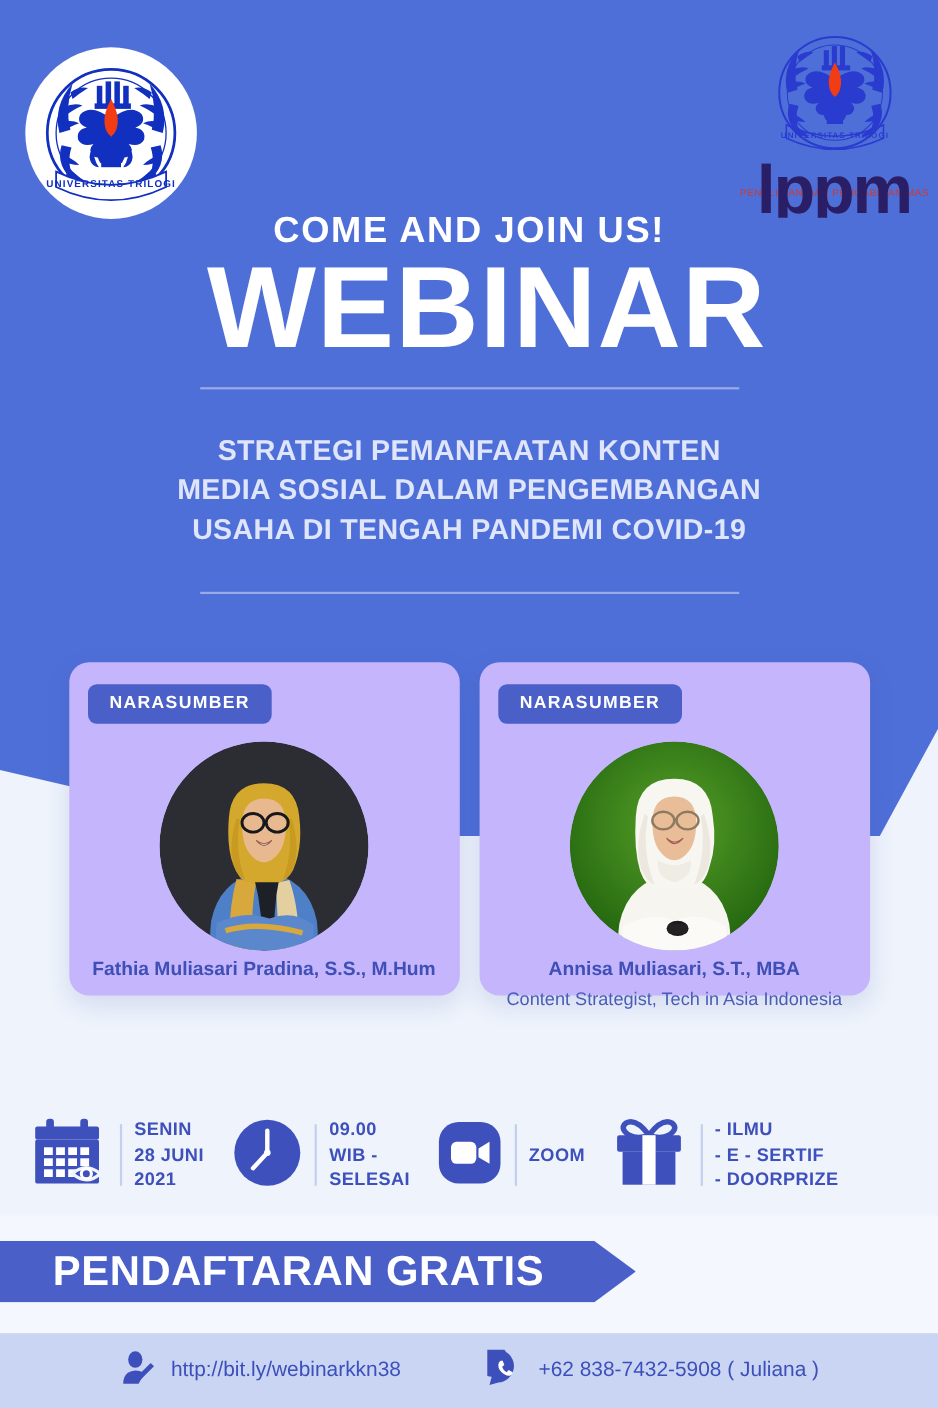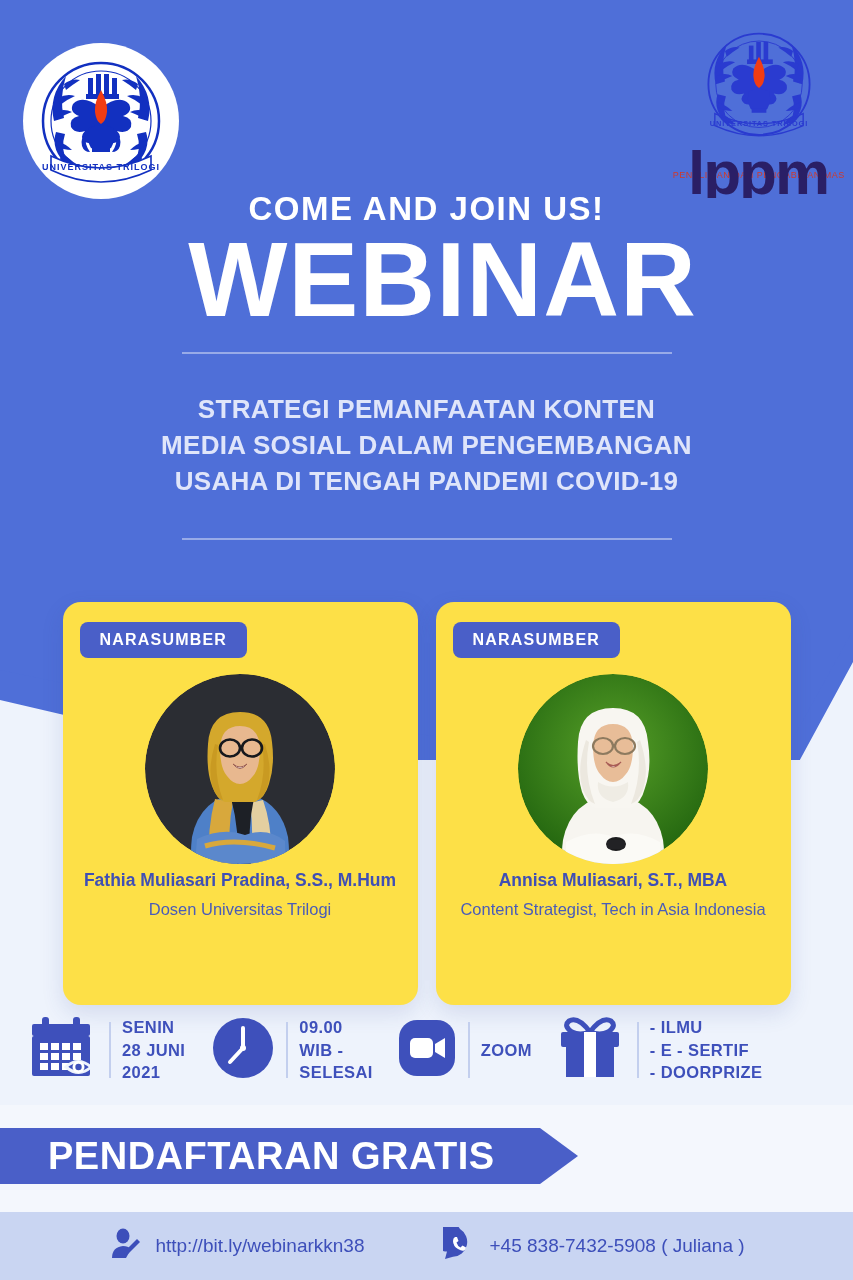--- a/index.html
+++ b/index.html
@@ -82,22 +82,22 @@
     font-size:26px; font-weight:bold; line-height:1.38;
     letter-spacing:0.3px;
   }
 
   
   .cards{
     position:absolute; left:0; top:602px; width:853px; height:348px;
     display:flex; justify-content:center; gap:18px;
   }
   .card{
-    width:355px; height:403px;
-    background:#fde047;
+    width:355px; height:303px;
+    background:#c4b5fd;
     border-radius:18px;
     box-shadow:0 8px 22px rgba(50,70,150,0.14);
     position:relative;
   }
   .badge{
     position:absolute; left:17px; top:20px;
     background:#4a5fc8;
     color:#ffffff;
     font-size:16px; font-weight:bold; letter-spacing:1.2px;
     padding:9px 20px;
@@ -323,21 +323,20 @@
           <g fill="none" stroke="#16181d" stroke-width="2.6">
             <ellipse cx="85" cy="74" rx="10" ry="8.5"></ellipse>
             <ellipse cx="107" cy="74" rx="10" ry="8.5"></ellipse>
             <line x1="95" y1="73" x2="97" y2="73"></line>
           </g>
 
           <path d="M88 90 q7 6 14 0 q-7 9 -14 0 Z" fill="#ffffff" stroke="#9a5d52" stroke-width="1"></path>
         </svg>
       </div>
       <div class="sp-name">Fathia Muliasari Pradina, S.S., M.Hum</div>
-      <div class="sp-role">Dosen Universitas Trilogi</div>
     </div>
 
     <div class="card">
       <div class="badge">NARASUMBER</div>
       <div class="avatar">
         <svg width="190" height="190" viewBox="0 0 190 190">
           <defs>
             <radialGradient id="grn" cx="50%" cy="40%" r="70%">
               <stop offset="0%" stop-color="#57a028"></stop>
               <stop offset="100%" stop-color="#1c5e0c"></stop>
@@ -479,18 +478,18 @@
       <span class="contact-text">http://bit.ly/webinarkkn38</span>
     </div>
 
     <div class="contact">
       <span>
         <svg width="34" height="34" viewBox="0 0 34 34">
           <path d="M17 2 a15 15 0 1 0 -13 22.5 L2 32 l8 -2.2 A15 15 0 0 0 17 2 Z" fill="#3d4fba"></path>
           <path d="M12 10 q-2 1 -2 4 q0 5 5 8 q4 2.5 6 1.5 q2 -1 2 -3 l-3.5 -2 l-2 2 q-3 -1.5 -4 -5 l2 -1.5 l-1.5 -4 Z" fill="#ffffff"></path>
         </svg>
       </span>
-      <span class="contact-text">+45 838-7432-5908  ( Juliana )</span>
+      <span class="contact-text">+62 838-7432-5908  ( Juliana )</span>
     </div>
 
   </div>
 
 </div>
 
 </body></html>

